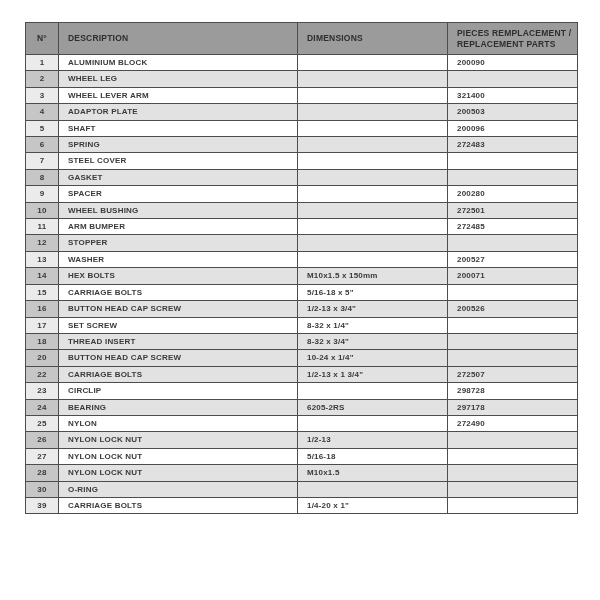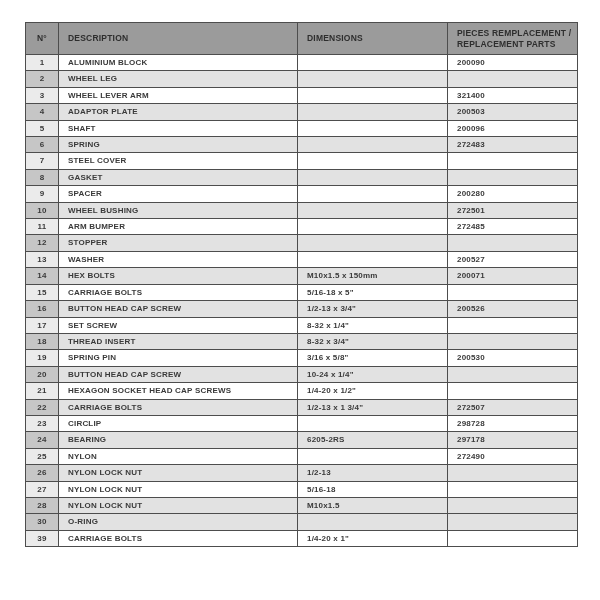--- a/index.html
+++ b/index.html
@@ -189,36 +189,24 @@
           <td>SET SCREW</td>
           <td>8-32 x 1/4"</td>
           <td></td>
         </tr>
         <tr class="even">
           <td>18</td>
           <td>THREAD INSERT</td>
           <td>8-32 x 3/4"</td>
           <td></td>
         </tr>
-        <tr class="odd">
-          <td>19</td>
-          <td>SPRING PIN</td>
-          <td>3/16 x 5/8"</td>
-          <td>200530</td>
-        </tr>
         <tr class="even">
           <td>20</td>
           <td>BUTTON HEAD CAP SCREW</td>
           <td>10-24 x 1/4"</td>
-          <td></td>
-        </tr>
-        <tr class="odd">
-          <td>21</td>
-          <td>HEXAGON SOCKET HEAD CAP SCREWS</td>
-          <td>1/4-20 x 1/2"</td>
           <td></td>
         </tr>
         <tr class="even">
           <td>22</td>
           <td>CARRIAGE BOLTS</td>
           <td>1/2-13 x 1 3/4"</td>
           <td>272507</td>
         </tr>
         <tr class="odd">
           <td>23</td>

